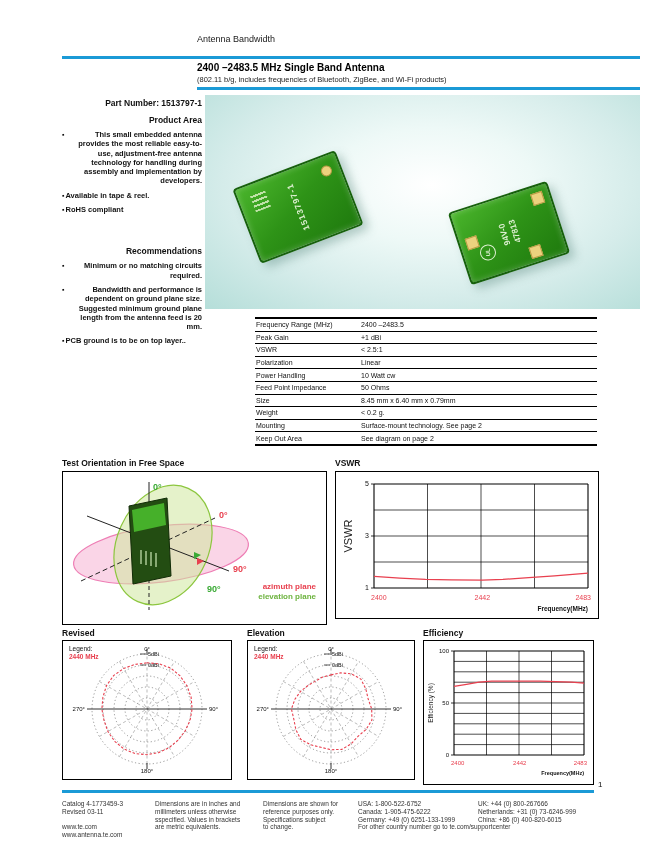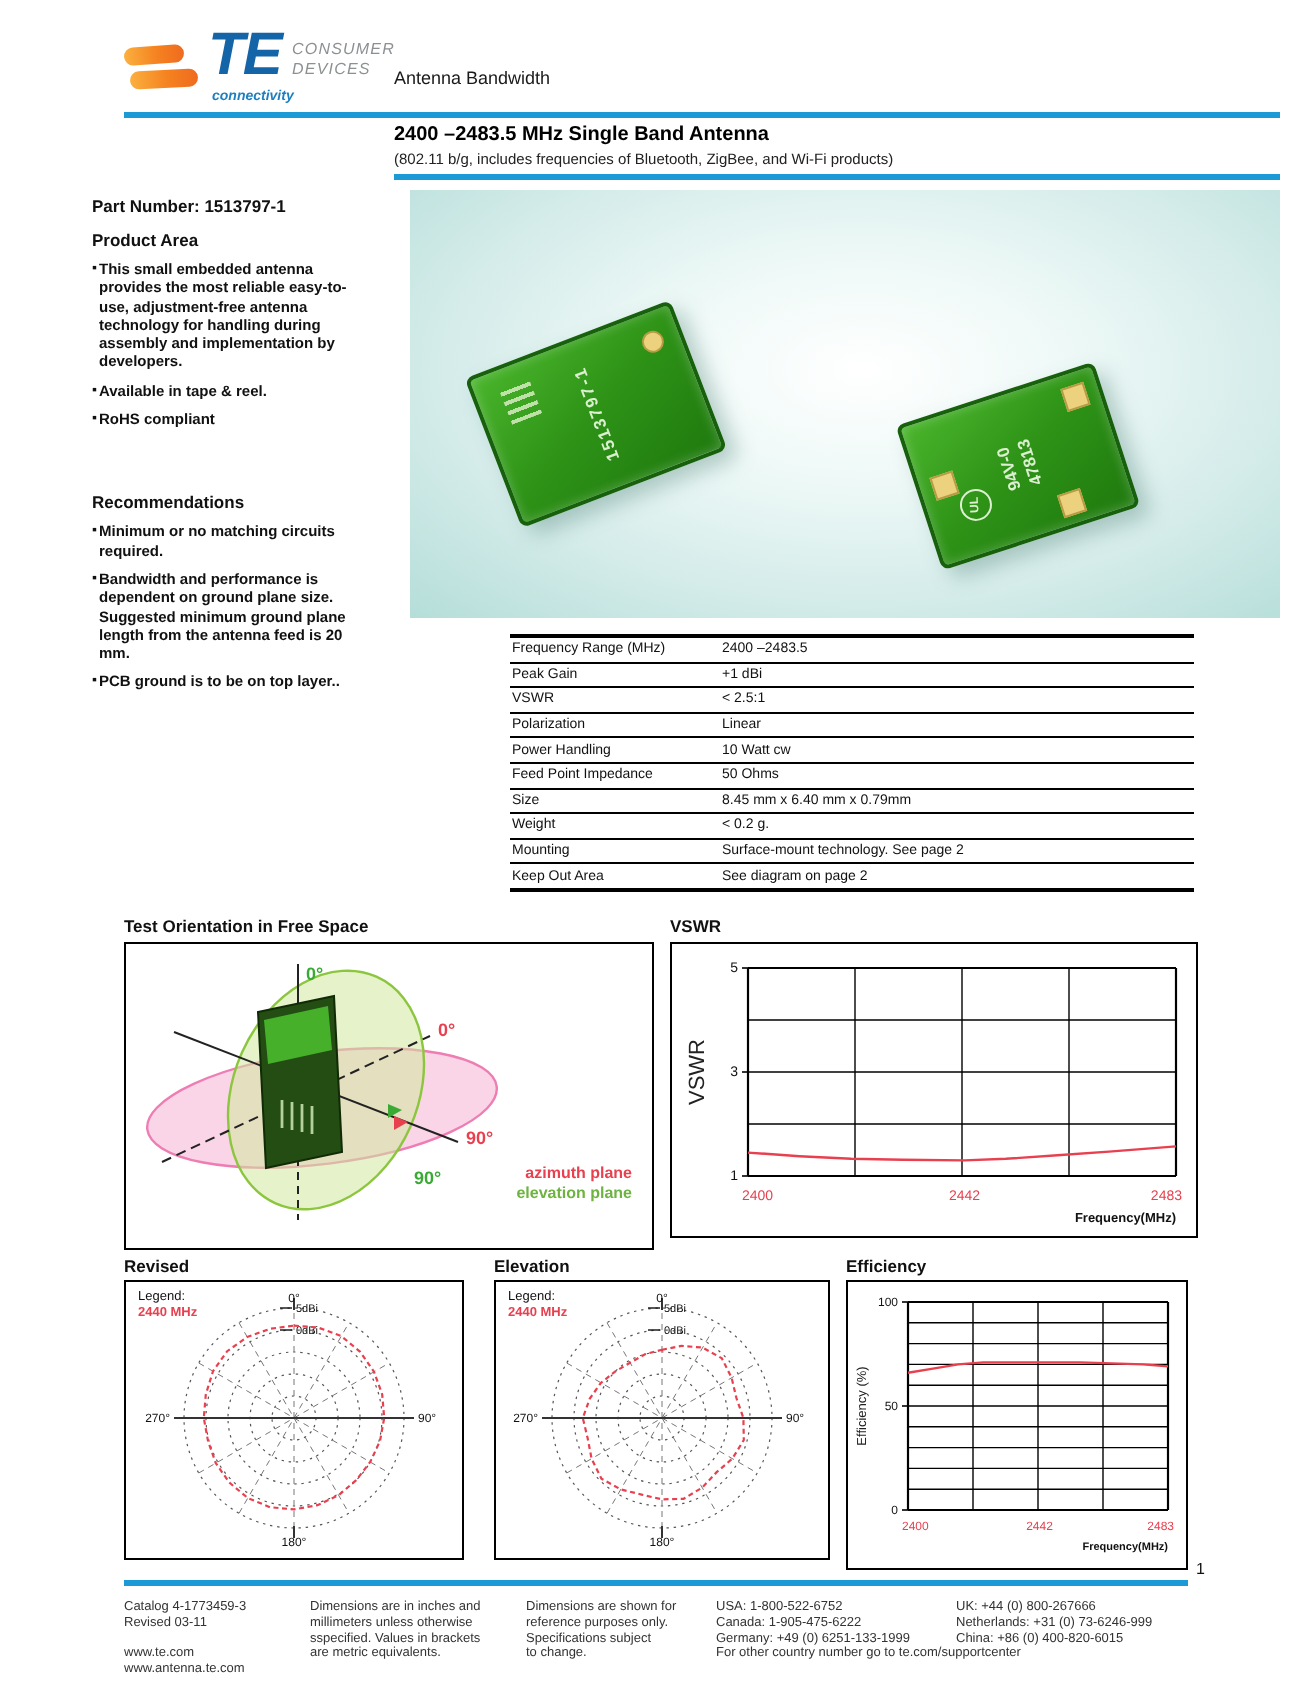--- a/index.html
+++ b/index.html
@@ -16,21 +16,21 @@
   .te-conn{position:absolute;left:44px;top:32px;font-size:7px;font-weight:bold;font-style:italic;color:#1e7fc0;}
   .division{position:absolute;left:84px;top:7px;font-size:8px;font-style:italic;color:#8d9092;letter-spacing:.6px;line-height:9.5px;}
   .section-label{left:197px;top:34px;font-size:9px;color:#1a1a1a;}
   .rule{background:var(--accent,#1b9ad6);height:3px;}
   .rule-top{left:62px;top:56px;width:578px;}
   .doc-title{left:197px;top:62px;font-size:10px;font-weight:bold;color:#000;}
   .doc-subtitle{left:197px;top:75px;font-size:7.5px;color:#222;}
   .rule-sub{left:197px;top:87px;width:443px;height:2.5px;}
 
   
-  .leftcol{left:46px;top:98px;width:140px;}
+  .leftcol{left:62px;top:98px;width:140px;text-align:right;}
   .part-number{font-size:8.5px;font-weight:bold;margin-bottom:7px;}
   .col-heading{font-size:8.5px;font-weight:bold;margin:6px 0 5px 0;}
   .bullet-item{display:flex;gap:1px;margin-bottom:5px;}
   .sq{font-size:7px;line-height:9.3px;}
   .bullet-text{font-size:7.5px;font-weight:bold;line-height:9.3px;}
   .recs{margin-top:32px;}
 
   
   .product-image{left:205px;top:95px;width:435px;height:214px;
      background:radial-gradient(ellipse at 52% 42%, #ffffff 0%, #eef9f7 32%, #d5ecea 65%, #b5ded9 100%);}
@@ -73,30 +73,20 @@
   .page-num{left:598px;top:780px;font-size:8px;color:#111;}
   .fcol{top:800px;font-size:6.5px;line-height:7.8px;color:#333;}
   .fline{white-space:nowrap;}
   .fline:empty{height:7.8px;}
 </style>
 </head>
 <body>
 
 <div class="page">
 
-  <div class="abs logo">
-    <span class="swoosh sw1"></span>
-    <span class="swoosh sw2"></span>
-    <span class="te-word">TE</span>
-    <span class="te-conn">connectivity</span>
-    <span class="division">
-      <span>CONSUMER</span><br>
-      <span>DEVICES</span>
-    </span>
-  </div>
   <div class="abs section-label">Antenna Bandwidth</div>
   <div class="abs rule rule-top"></div>
   <div class="abs doc-title">2400 –2483.5 MHz Single Band Antenna</div>
   <div class="abs doc-subtitle">(802.11 b/g, includes frequencies of Bluetooth, ZigBee, and Wi-Fi products)</div>
   <div class="abs rule rule-sub"></div>
 
   <div class="abs leftcol">
     <div class="part-number">Part Number: 1513797-1</div>
     <div class="col-heading">Product Area</div>
     <div>

